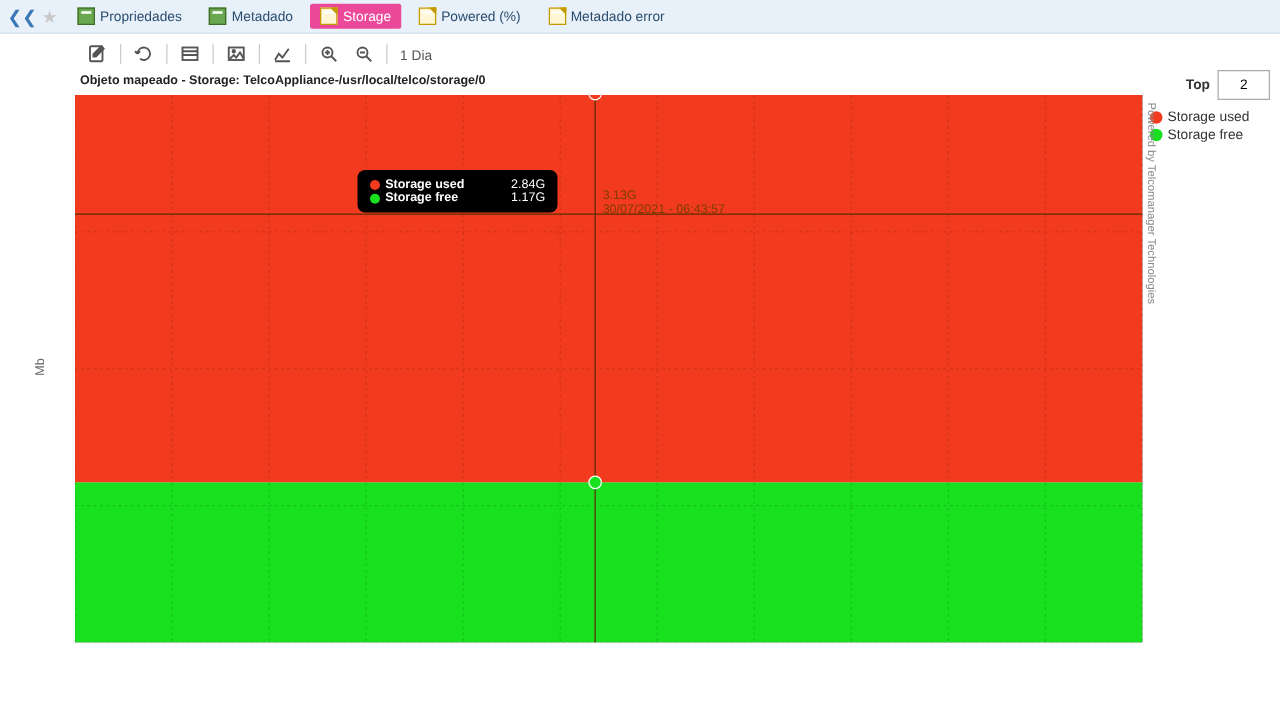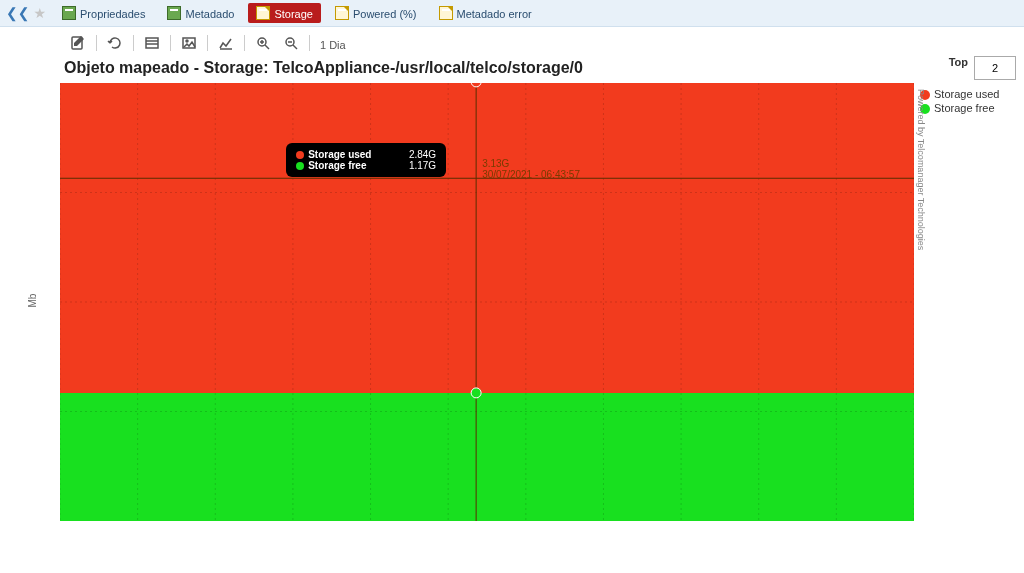--- a/index.html
+++ b/index.html
@@ -1,33 +1,33 @@
 <!DOCTYPE html>
 <html><head>
 <meta charset="utf-8">
 <style>
 html,body{margin:0;padding:0;font-family:Arial,Helvetica,sans-serif;font-size:12px;color:#333;background:#fff}
 .topbar{background:#e8f1f9;height:26px;display:flex;align-items:center;padding:0 6px;border-bottom:1px solid #d0e0ee}
 .topbar .nav-icon{color:#3a78b5;font-size:14px;margin-right:2px;cursor:pointer}
 .topbar .star{color:#c7c7c7;font-size:14px;margin:0 8px 0 2px;cursor:pointer}
 .tab{display:flex;align-items:flex-end;padding:3px 8px;margin-right:6px;font-size:11px;color:#2a4d6f;cursor:pointer;border-radius:2px}
-.tab.active{background:#b91c1c;color:#fff}
+.tab.active{background:#ec4899;color:#fff}
 .tab .ticon{width:12px;height:12px;margin-right:4px;display:inline-block;background:#6aa84f;border:1px solid #3d6b2a;position:relative}
 .tab .ticon::after{content:"";position:absolute;inset:2px;border-top:2px solid #fff}
 .tab .ticon.file{background:#fff;border:1px solid #c49a00}
 .tab .ticon.file::before{content:"";position:absolute;right:-1px;top:-1px;border:3px solid #c49a00;border-left-color:transparent;border-bottom-color:transparent}
 .tab .ticon.file.yellow{background:#fff6d5}
 .toolbar{display:flex;align-items:flex-end;padding:8px 0 8px 64px}
 .tool{width:16px;height:16px;margin:0 6px;cursor:pointer;color:#555;display:flex;align-items:center;justify-content:center}
 .tool svg{width:16px;height:16px;stroke:#555;fill:none;stroke-width:1.5}
 .tool-sep{width:1px;height:16px;background:#ccc;margin:0 4px}
 .toolbar .period{margin-left:6px;color:#555;font-size:11px}
-.title{font-weight:bold;font-size:16px;padding:0 0 6px 64px;color:#222}
+.title{font-weight:bold;font-size:10px;padding:0 0 6px 64px;color:#222}
 .right-panel{position:absolute;right:8px;top:56px;width:96px;font-size:11px}
-.right-panel .toprow{display:flex;justify-content:flex-end;margin-bottom:8px}
+.right-panel .toprow{display:flex;align-items:center;justify-content:flex-end;margin-bottom:8px}
 .right-panel .toprow label{font-weight:bold;margin-right:6px}
 .right-panel input{width:36px;height:20px;border:1px solid #aaa;text-align:center;font-size:11px}
 .legend-dot{display:inline-block;width:10px;height:10px;border-radius:50%;margin-right:4px;vertical-align:middle}
 .legend-row{margin-bottom:2px;color:#333}
 .chart-wrap{position:relative;margin:0 110px 0 30px}
 .ylab{position:absolute;left:8px;top:50%;transform:rotate(-90deg) translateY(-50%);transform-origin:left center;font-size:10px;color:#666}
 .plot{position:relative;height:438px;margin-left:30px}
 .grid line{stroke:#aaa;stroke-dasharray:2 3;stroke-width:1}
 .axis text{font-size:10px;fill:#555}
 .tooltip{position:absolute;background:#000;color:#fff;border-radius:6px;padding:6px 10px;font-size:10px;pointer-events:none}

